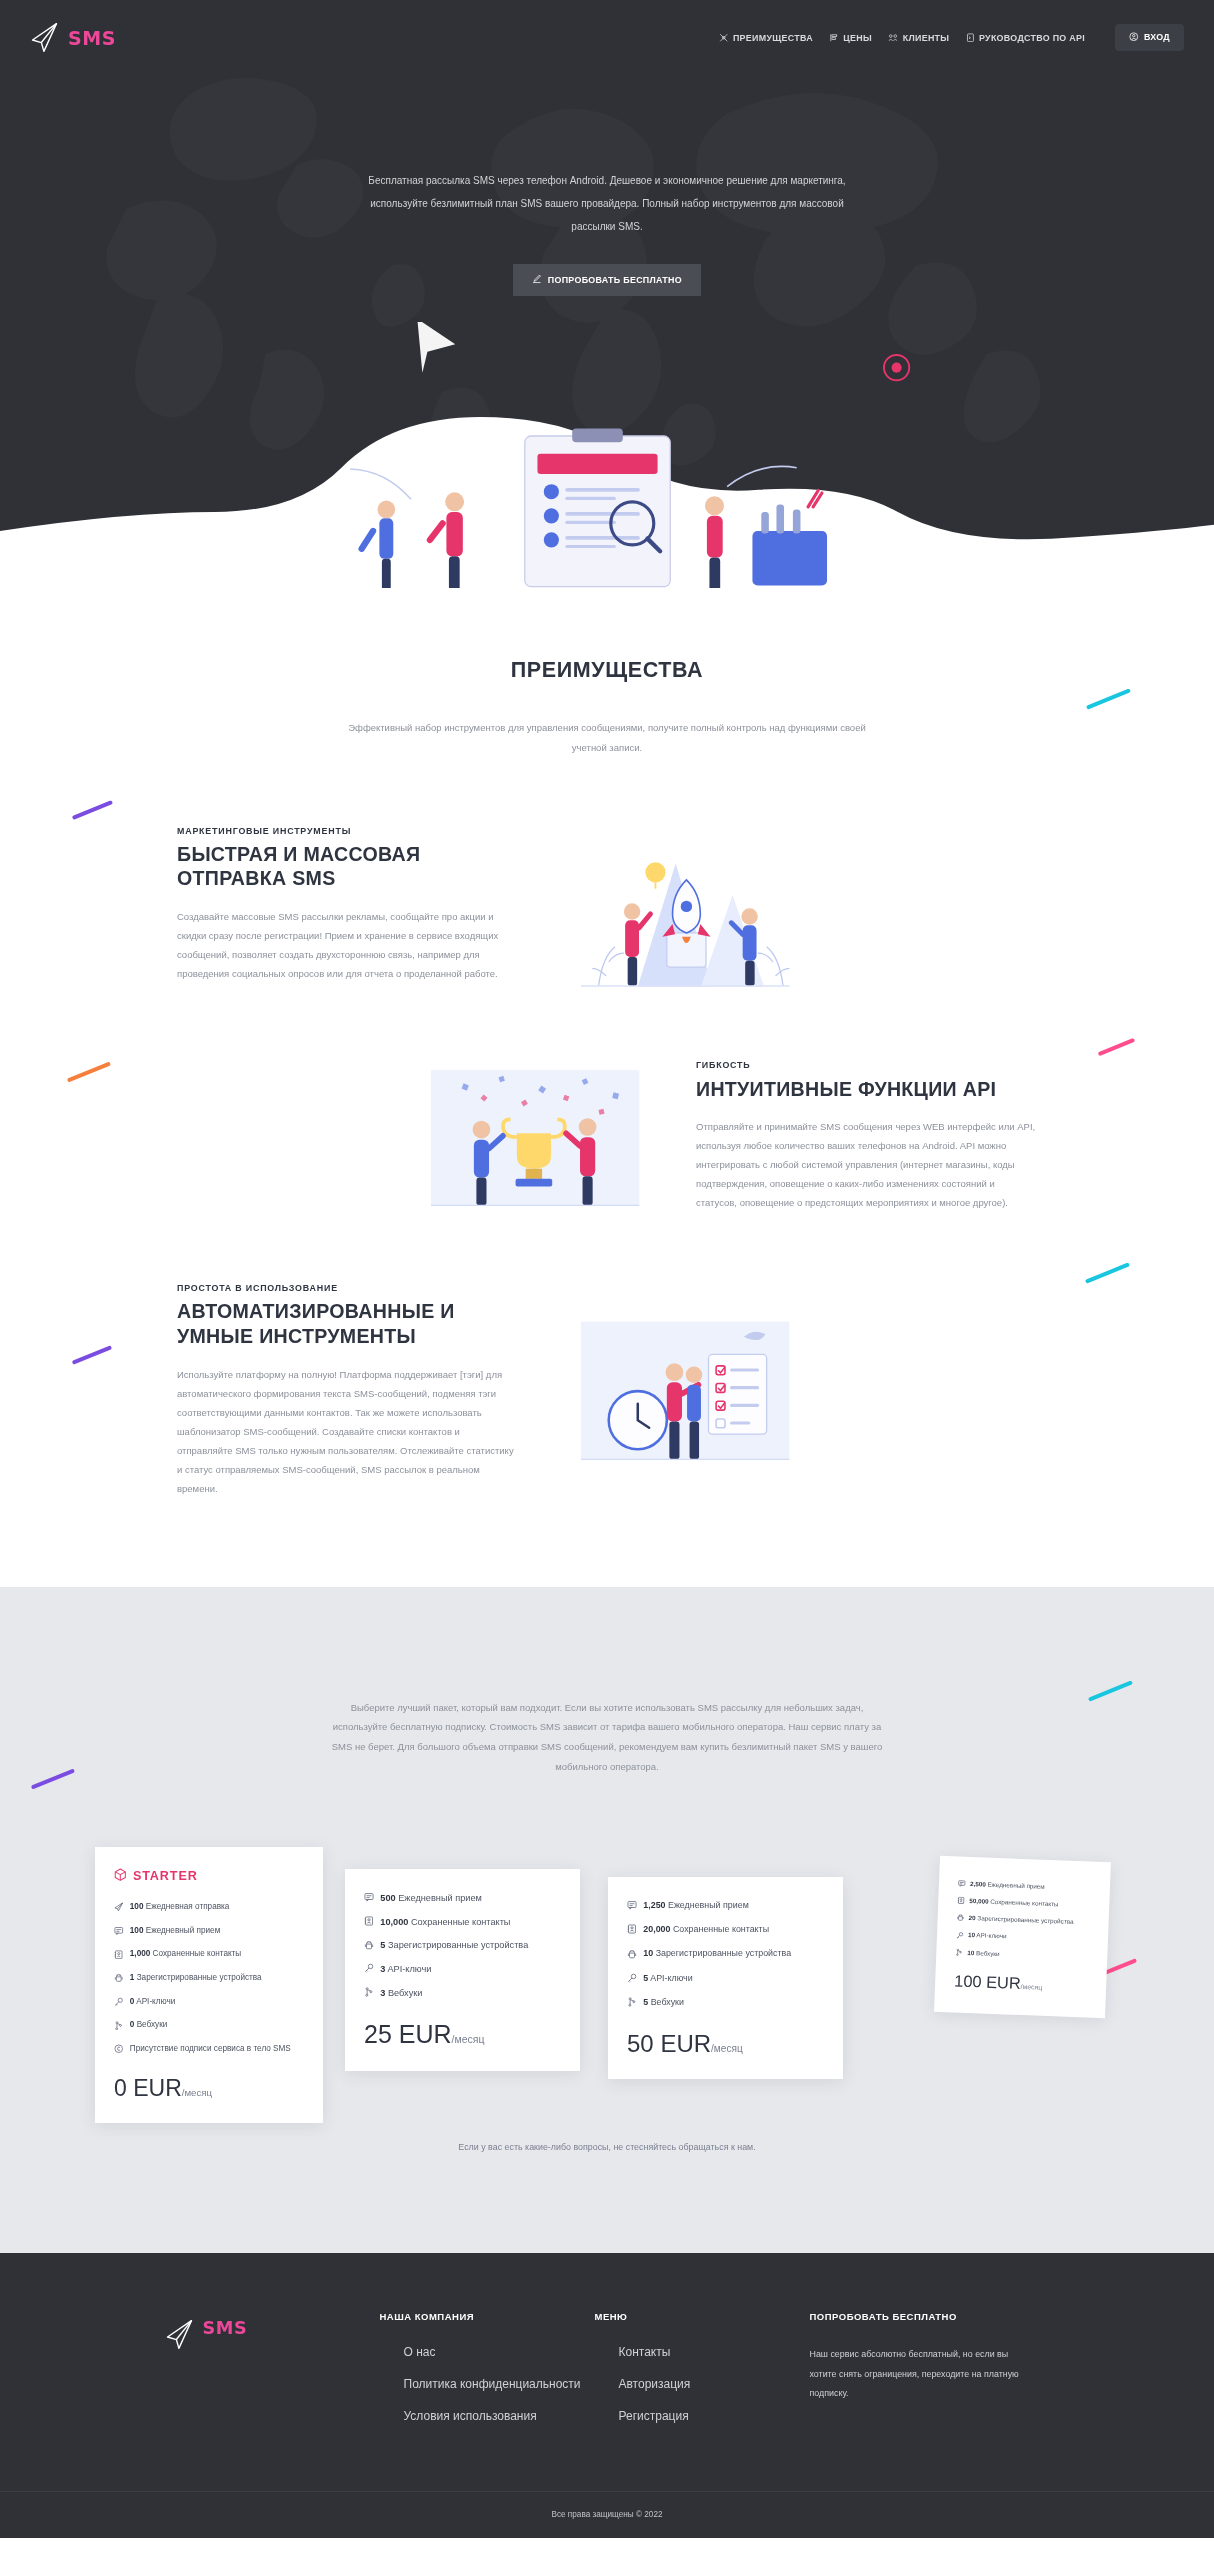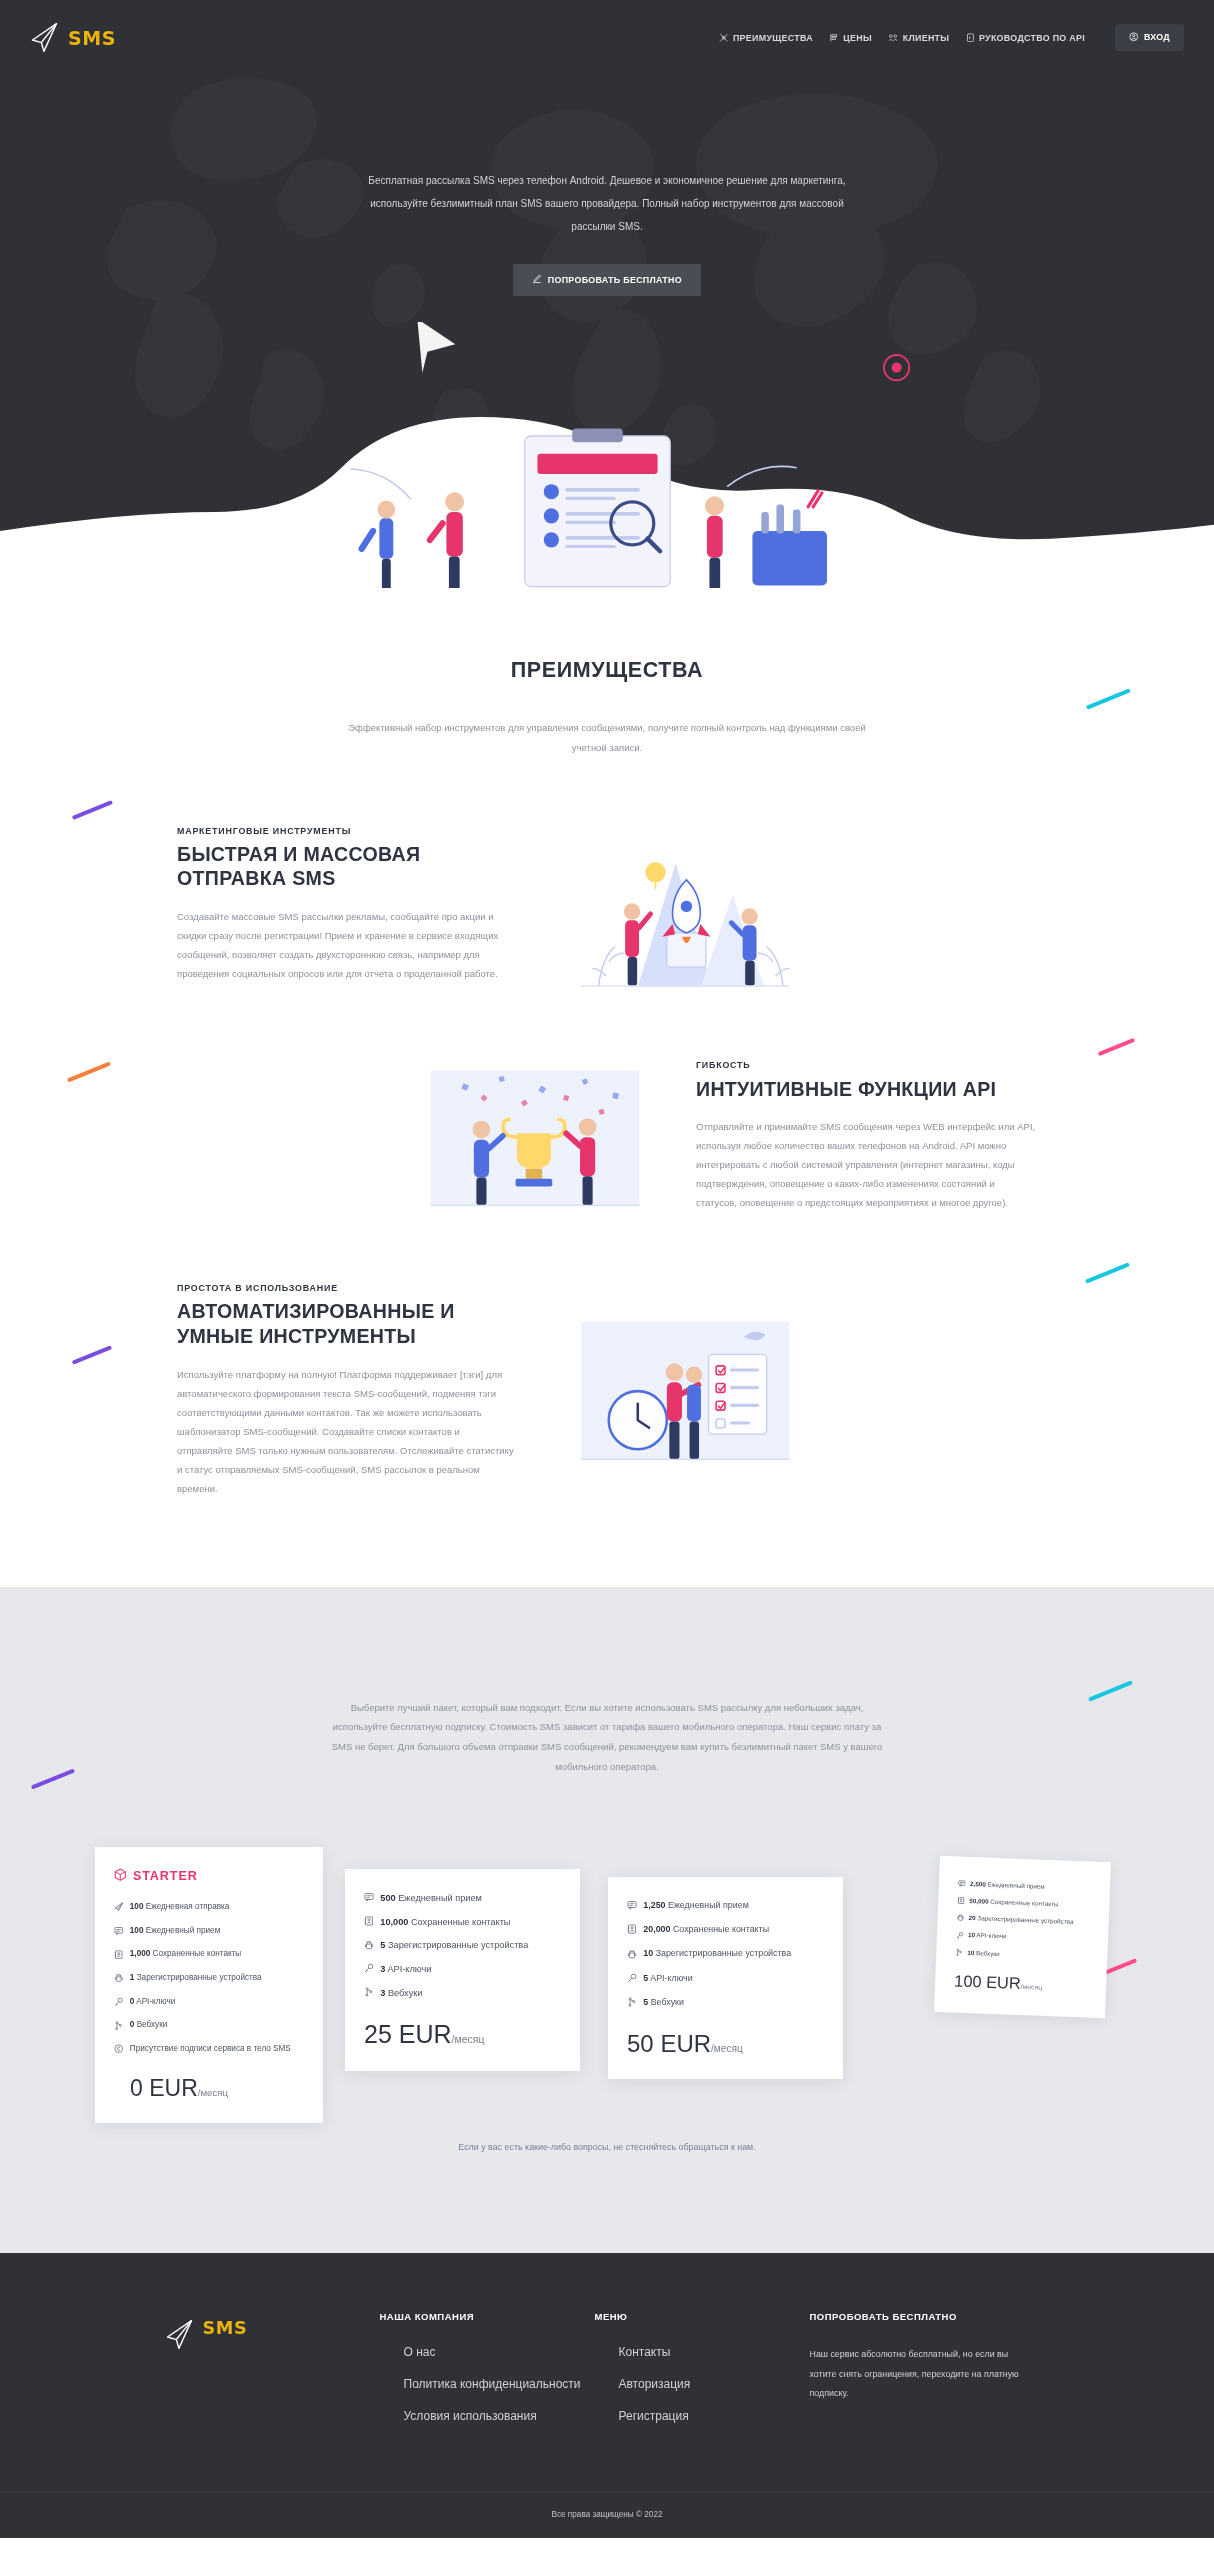--- a/index.html
+++ b/index.html
@@ -29,21 +29,21 @@
 
   .navbar{
     position:relative;z-index:5;
     height:75px;
     display:flex;align-items:center;
     padding:0 30px;
   }
   .brand{display:flex;align-items:center;gap:8.9px;}
   .brand-mark{width:29px;height:33px;display:block;}
   .brand-text{
-    color:#eab308;font-size:19px;font-weight:bold;
+    color:#ec4899;font-size:19px;font-weight:bold;
     letter-spacing:0.6px;
     font-family:"DejaVu Sans",sans-serif;
   }
   .nav-links{margin-left:auto;display:flex;align-items:center;gap:16.4px;}
   .nav-link{
     display:flex;align-items:center;gap:4.4px;
     color:#d8d9dc;font-size:8.9px;font-weight:bold;
     letter-spacing:0.3px;text-decoration:none;
     white-space:nowrap;
   }
@@ -171,21 +171,21 @@
   .plan-features li .n{font-weight:bold;color:#2f3441;}
   .plan-features li svg{flex:none;margin-top:1.3px;}
   .plan-price{
     color:#2f3441;
     font-weight:300;
     white-space:nowrap;
   }
   .plan-price .per{font-size:.42em;color:#7b8091;}
 
   .plan-1{left:38px;  top:16.4px;  width:228px; font-size:8.2px;}
-  .plan-1 .plan-price{font-size:23px;margin-top:16.4px;margin-left:16px;}
+  .plan-1 .plan-price{font-size:23px;margin-top:16.4px;}
   .plan-2{left:288px; top:39px;  width:235px; font-size:9.2px;}
   .plan-2 .plan-price{font-size:25px;margin-top:19px;}
   .plan-3{left:551px; top:47px;  width:235px; font-size:8.9px;}
   .plan-3 .plan-price{font-size:24px;margin-top:17.7px;}
   .plan-4{left:880px;top:29px;  width:171px; font-size:6.3px;
           transform:rotate(2.2deg);}
   .plan-4 .plan-price{font-size:16.4px;margin-top:12.6px;}
   .plan-4 .plan-features li{margin-bottom:5.7px;gap:4.4px;}
 
   .pricing-note{

